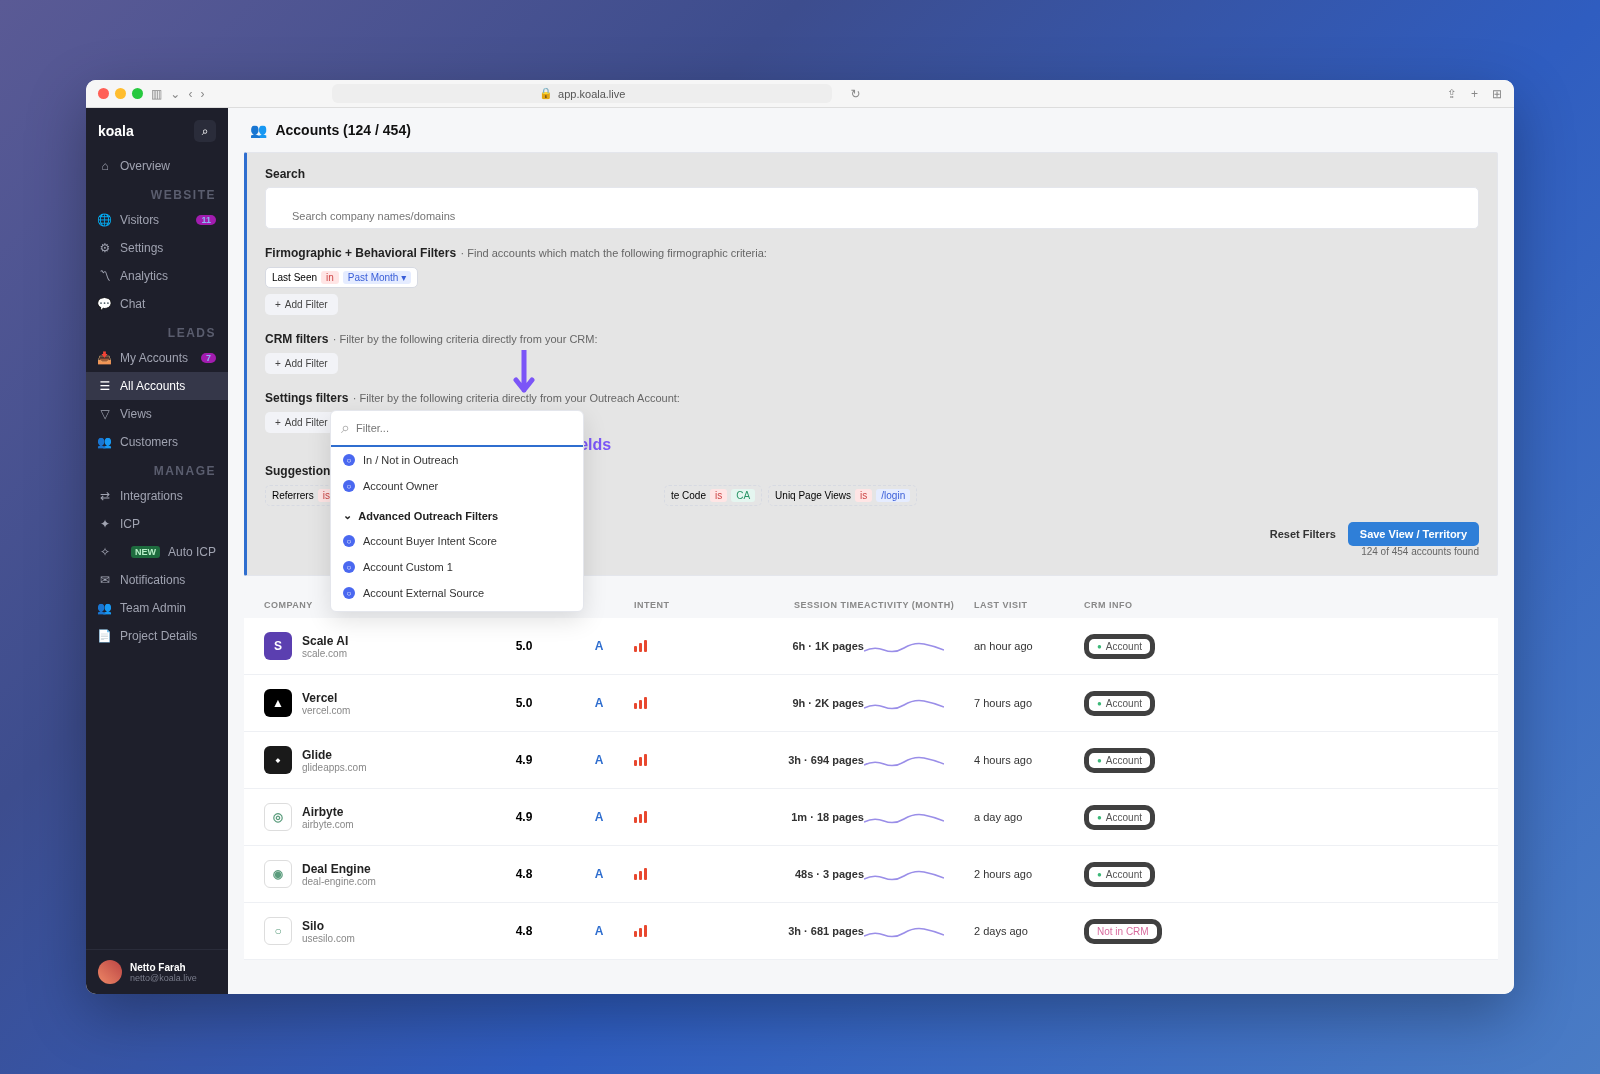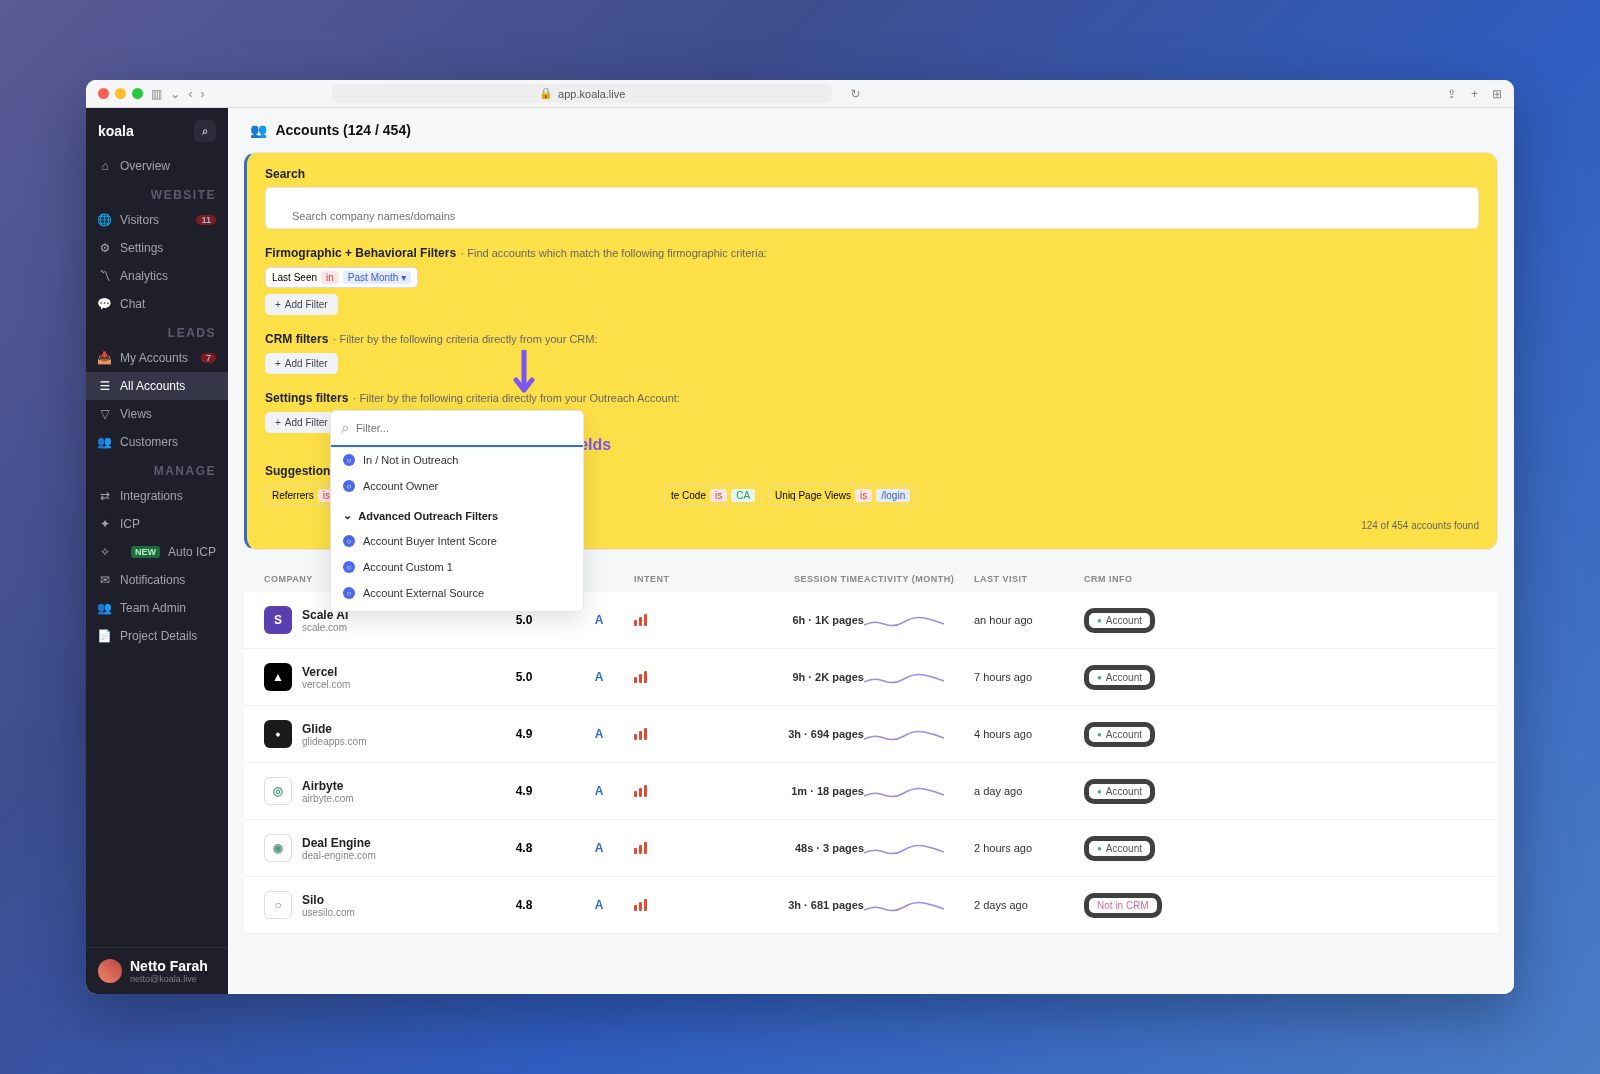--- a/index.html
+++ b/index.html
@@ -80,21 +80,21 @@
 }
 .nav-head { font-size: 12px; letter-spacing: 1.5px; color: #5a5d6e; padding: 8px 12px 4px; font-weight: 600; text-align: right; }
 .nav-item {
   display: flex; align-items: center; gap: 8px;
   padding: 7px 12px;
   cursor: pointer;
 }
 .nav-item.active { background: #353749; color: #fff; }
 .nav-icon { width: 14px; display: inline-flex; justify-content: center; font-size: 12px; }
 .nav-badge {
-  background: #7f1d1d; color: #8eb5f0;
+  background: #a21caf; color: #8eb5f0;
   border-radius: 8px; padding: 0 5px; font-size: 9px; font-weight: 600;
   margin-left: auto;
 }
 .nav-badge.new { background: #1e6b3e; color: #b8f0c8; border-radius: 3px; padding: 1px 4px; }
 .sidebar-footer {
   margin-top: auto;
   padding: 10px 12px;
   display: flex; gap: 8px; align-items: center;
   border-top: 1px solid #2a2c3a;
 }
@@ -104,24 +104,24 @@
 .page-header {
   padding: 14px 22px;
   font-size: 14px;
   font-weight: 600;
   display: flex;
   align-items: center;
   gap: 8px;
   color: #111;
 }
 .card {
-  background: #fde047;
+  background: #e5e5e5;
   border: 1px solid #e4e6ec;
   border-left: 3px solid #2f6ecf;
-  border-radius: 12px;
+  border-radius: 2px;
   margin: 0 16px 16px;
   padding: 14px 18px 18px;
 }
 .section { margin-bottom: 14px; }
 .section-title { font-size: 12px; font-weight: 700; color: #222; margin-bottom: 6px; }
 .section-desc { font-size: 11px; color: #666; display: inline; font-weight: 400; }
 .search-input {
   width: 100%;
   border: 1px solid #e4e6ec;
   border-radius: 5px;
@@ -377,21 +377,21 @@
         <span>Team Admin</span>
       </div>
       <div class="nav-item">
         <span class="nav-icon">📄</span>
         <span>Project Details</span>
       </div>
 
       <div class="sidebar-footer">
         <div class="avatar"></div>
         <div>
-          <div style="color:#fff;font-size:14px;font-weight:600">Netto Farah</div>
+          <div style="color:#fff;font-size:10px;font-weight:600">Netto Farah</div>
           <div style="font-size:9px;color:#7a7d8c">netto@koala.live</div>
         </div>
       </div>
     </div>
 
     <div class="main">
       <div class="page-header">
         <span>👥</span>
         <span>Accounts (124 / 454)</span>
       </div>
@@ -486,20 +486,24 @@
               <span class="chip-part chip-alt">CA</span>
             </span>
             <span class="suggest-chip">
               <span>Uniq Page Views</span>
               <span class="chip-part chip-is">is</span>
               <span class="chip-part chip-val">/login</span>
             </span>
           </div>
         </div>
 
+        <div class="actions-row">
+          <span class="reset-btn">Reset Filters</span>
+          <button class="save-btn">Save View / Territory</button>
+        </div>
         <div class="result-count">124 of 454 accounts found</div>
       </div>
 
       <div class="table-wrap">
         <div class="tbl-head">
           <div>COMPANY</div>
           <div style="text-align:right;padding-right:10px">FIT</div>
           <div></div>
           <div>INTENT</div>
           <div style="text-align:right">SESSION TIME</div>

